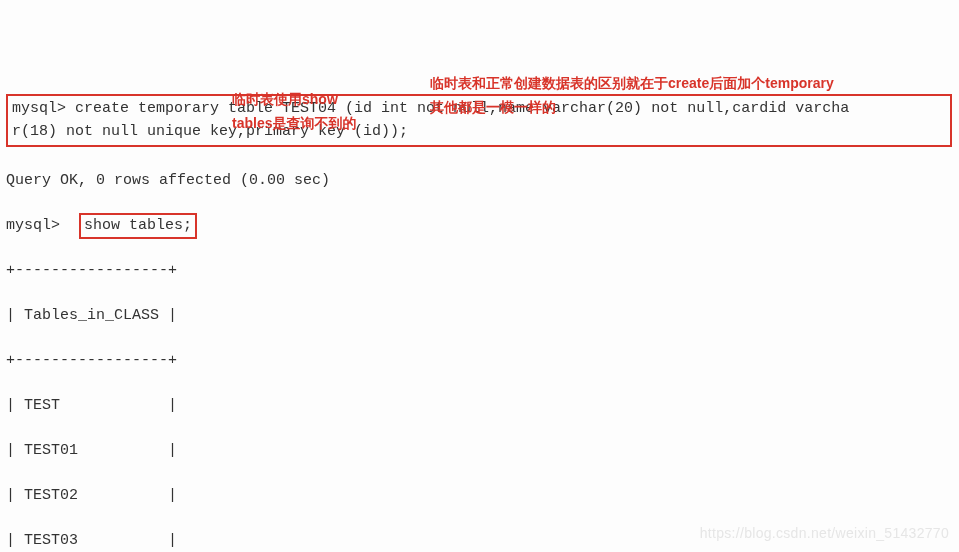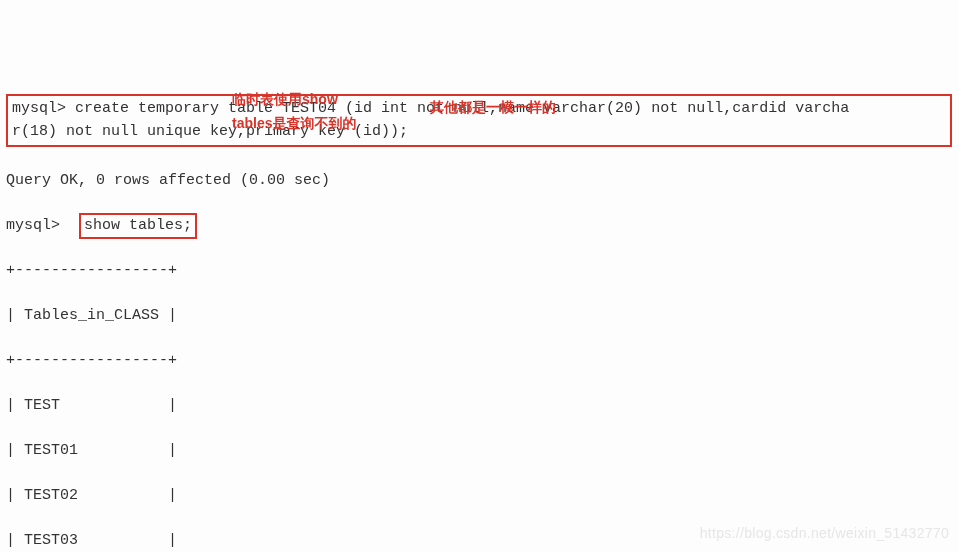--- a/index.html
+++ b/index.html
@@ -75,18 +75,18 @@
 
 
 
 
 
 
 
 
 <div class="annot annot1"><span>临时表使用show</span><br><span>tables是查询不到的</span></div>
 
-<div class="annot annot2"><br><span>其他都是一模一样的</span></div>
+<div class="annot annot2"><span>临时表和正常创建数据表的区别就在于create后面加个temporary</span><br><span>其他都是一模一样的</span></div>
 
 <div class="watermark">https://blog.csdn.net/weixin_51432770</div>
 
 
 
 
 </body></html>

